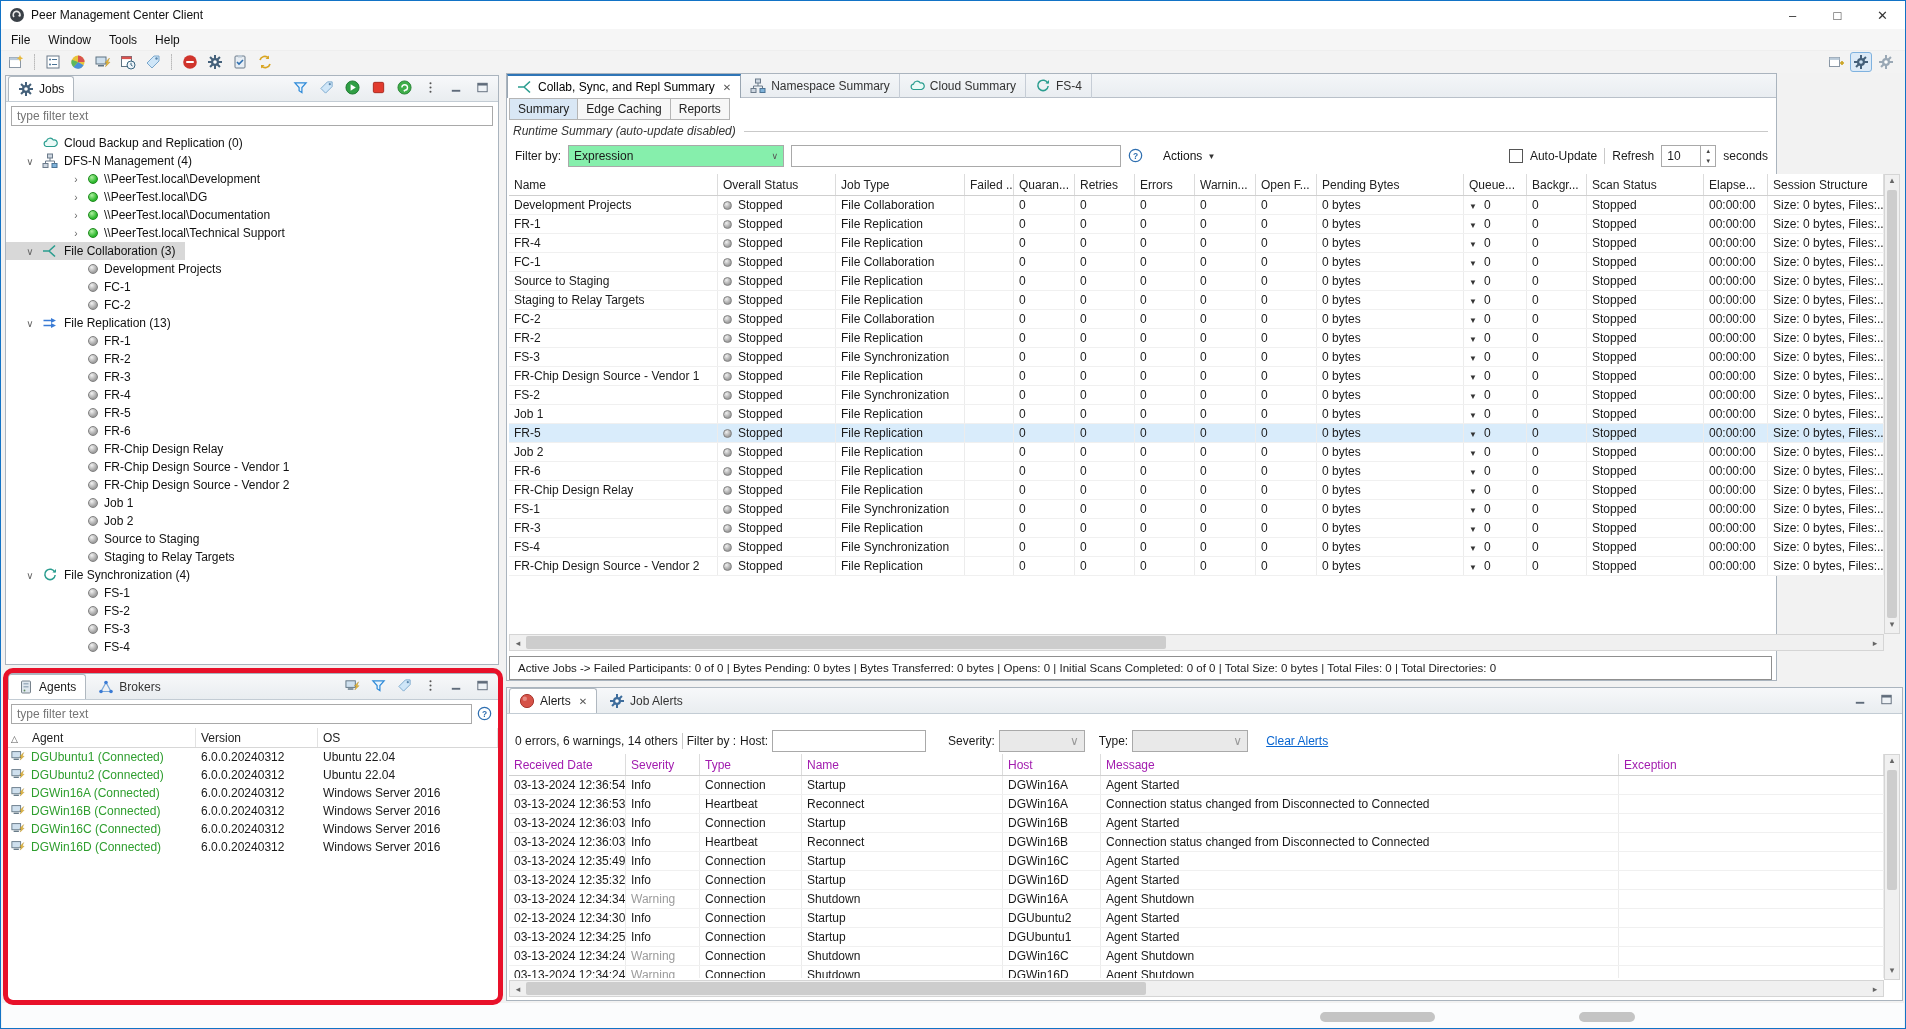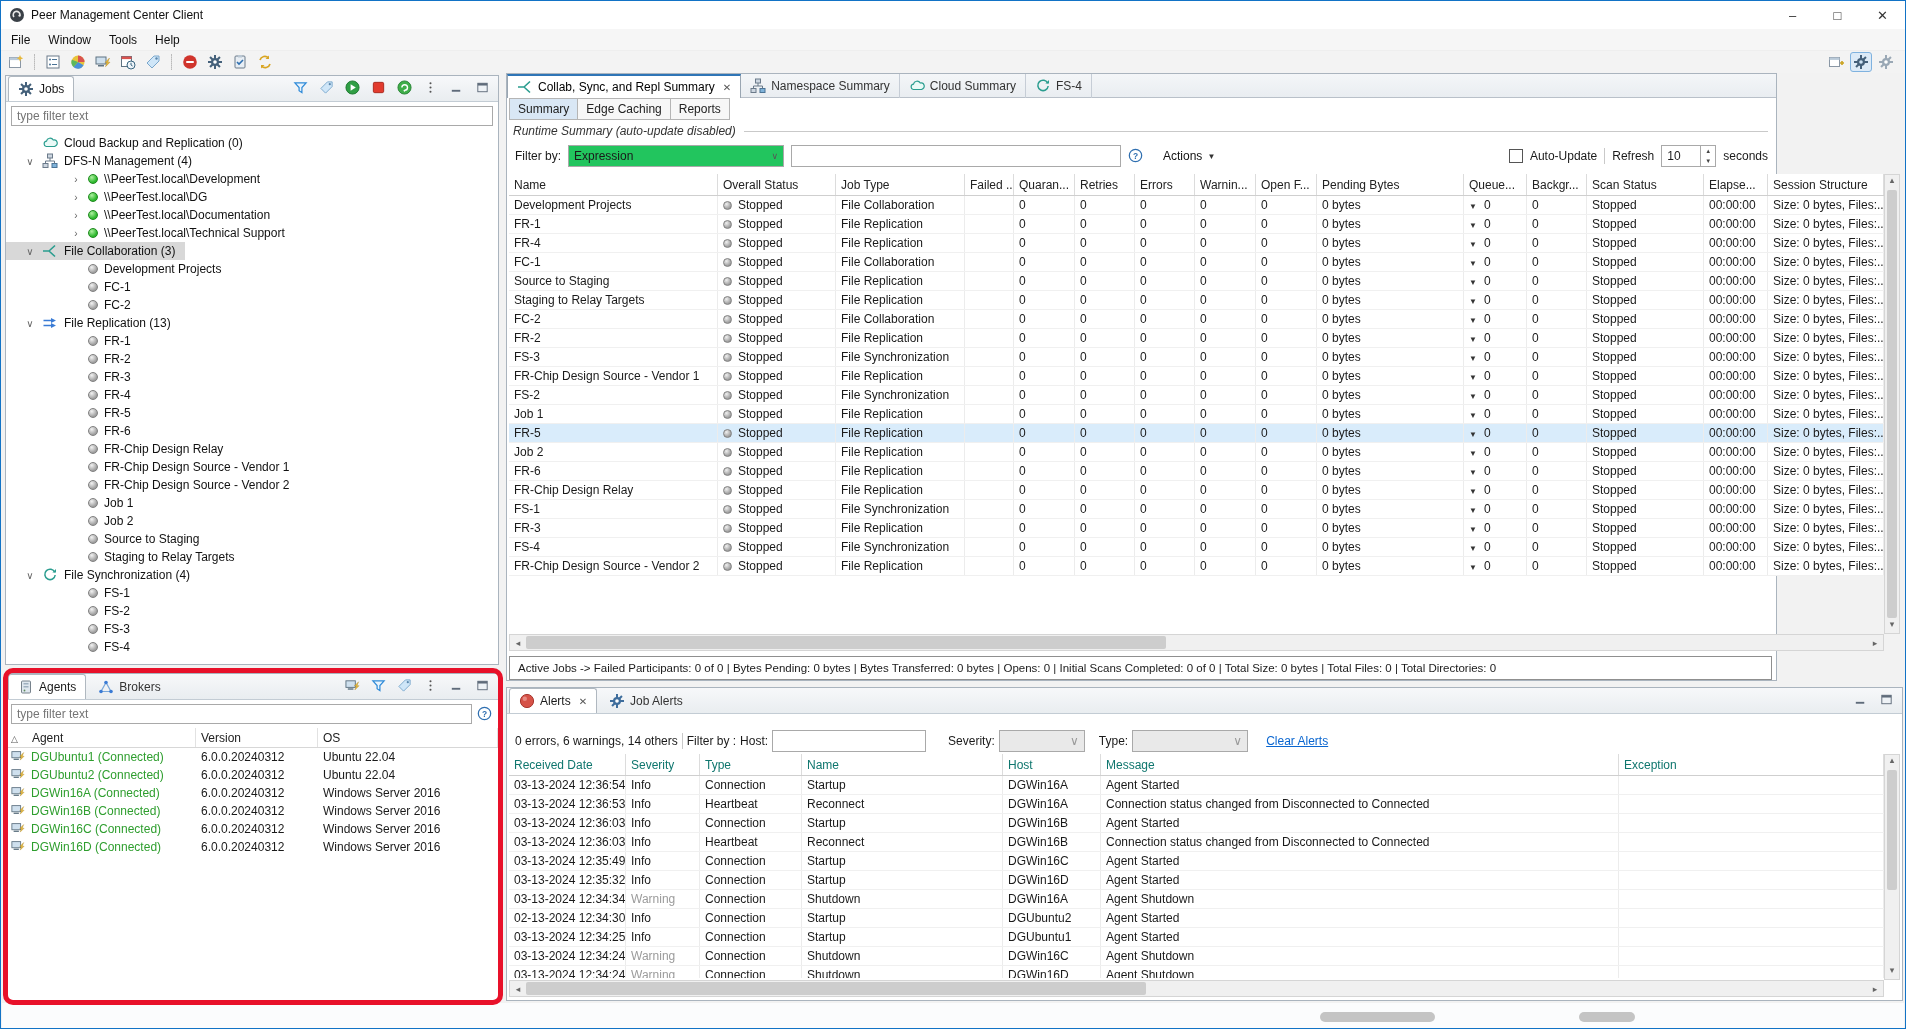--- a/index.html
+++ b/index.html
@@ -68,21 +68,21 @@
   .etab.active{background:#fff;border-top:2px solid #2e75b6;border-left:1px solid #9aa6b2;border-right:1px solid #9aa6b2;margin-bottom:-1px;color:#000;}
   .xclose{font-size:10px;color:#555;margin-left:3px;}
   .stabs{position:absolute;left:0;top:24px;height:23px;display:flex;padding-left:2px;}
   .stab{height:22px;display:flex;align-items:center;padding:0 8px;border:1px solid #b5b5b5;border-left:none;background:#f7f7f7;color:#222;}
   .stab:first-child{border-left:1px solid #b5b5b5;}
   .stab.active{background:#d9e7f5;}
   .grpline{position:absolute;left:6px;top:50px;right:8px;display:flex;align-items:center;gap:8px;}
   .grpline .lbl{font-style:italic;color:#333;white-space:nowrap;}
   .grpline .line{flex:1;border-top:1px solid #c9c9c9;height:0;}
   .efilter{position:absolute;left:8px;top:68px;right:8px;height:28px;display:flex;align-items:center;gap:7px;}
-  .combo{height:22px;border:1px solid #a9a9a9;background:#22c55e;display:flex;align-items:center;padding:0 5px;gap:6px;}
+  .combo{height:22px;border:1px solid #a9a9a9;background:#86efac;display:flex;align-items:center;padding:0 5px;gap:6px;}
   .combo .cv{flex:1;}
   .combo .dd{font-size:9px;color:#555;}
   #expr-combo{width:216px;}
   .efilter input{width:330px;height:22px;border:1px solid #a9a9a9;padding:0 5px;font-family:inherit;}
   .actions{display:flex;align-items:center;gap:5px;color:#111;margin-left:12px;}
   .rightctl{margin-left:auto;display:flex;align-items:center;gap:7px;}
   .chk{width:14px;height:14px;border:1px solid #555;background:#fff;}
   .vsep{width:1px;height:16px;background:#c9c9c9;}
   .spin{display:flex;height:22px;border:1px solid #a9a9a9;background:#fff;}
   .spin .val{width:38px;padding:0 5px;line-height:20px;}
@@ -114,21 +114,21 @@
 
   
   #alerts{left:505px;top:686px;width:1397px;height:314px;border:1px solid #aab4be;background:#fff;position:absolute;}
   .atabsbar{position:absolute;left:0;top:0;right:0;height:26px;background:linear-gradient(#f7f8fa,#e9edf0);border-bottom:1px solid #c3ccd4;display:flex;align-items:flex-end;}
   .afilter{position:absolute;left:8px;top:31px;right:8px;height:28px;display:flex;align-items:center;gap:4px;margin-top:8px;}
   .afilter input{width:154px;height:22px;border:1px solid #a9a9a9;padding:0 5px;}
   .gcombo{height:22px;border:1px solid #a9a9a9;background:#e9e9e9;display:flex;align-items:center;padding:0 5px;gap:6px;color:#999;}
   .link{color:#0a66d0;text-decoration:underline;}
   .agrid{position:absolute;left:2px;top:66px;width:1375px;}
   .arow{display:grid;grid-template-columns:117px 74px 102px 201px 98px 518px minmax(0,1fr);height:19px;line-height:19px;border-bottom:1px solid #f0f0f0;background:#fff;}
-  .arow.h{height:22px;line-height:22px;border-bottom:1px solid #cfcfcf;color:#0f766e;}
+  .arow.h{height:22px;line-height:22px;border-bottom:1px solid #cfcfcf;color:#a21caf;}
   .arow>.c{padding:0 5px;border-right:1px solid #ececec;white-space:nowrap;overflow:hidden;}
   .arow.h>.c{border-right:1px solid #dcdcdc;}
   .warn{color:#9b9b9b;}
   #al-rows{overflow:hidden;height:202px;}
   #al-hscroll{left:2px;top:292px;width:1375px;}
   #al-vscroll{left:1377px;top:66px;height:226px;}
 
   
   #bottomstrip{position:absolute;left:1px;top:1002px;right:1px;height:25px;background:#fbfcfd;}
   .bpiece{position:absolute;top:9px;height:10px;background:#c4c4c4;border-radius:5px;}

